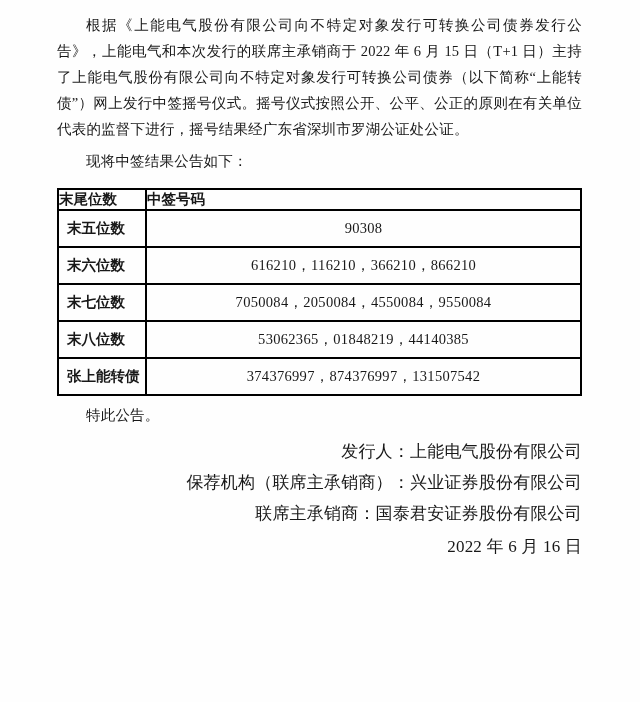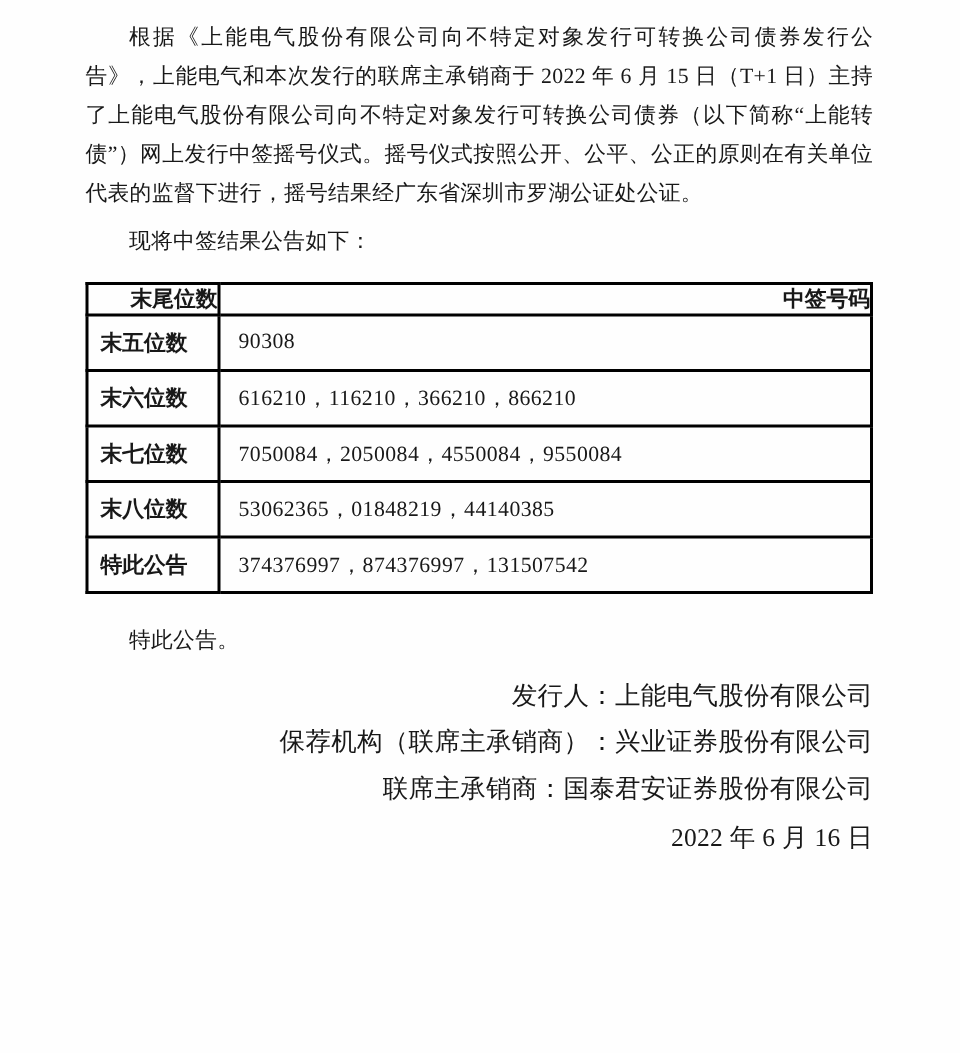--- a/index.html
+++ b/index.html
@@ -26,53 +26,52 @@
     text-align: justify;
     letter-spacing: 0.2px;
   }
   .para.lead {
     margin-top: 6px;
   }
   .para.note {
     margin-top: 20px;
   }
   .para.closing {
-    margin-top: 18px;
+    margin-top: 6px;
   }
   table.results {
     margin-top: 14px;
     width: 100%;
     border-collapse: collapse;
     table-layout: fixed;
   }
   table.results th,
   table.results td {
     border: 2px solid #000000;
     font-size: 14.5px;
     color: #181818;
   }
   table.results th {
     height: 20px;
     font-weight: bold;
-    text-align: right;
+    text-align: left;
     vertical-align: middle;
   }
   table.results col.c-label { width: 88px; }
   table.results td {
     height: 37px;
     vertical-align: middle;
   }
   table.results td.label {
     font-weight: bold;
     text-align: left;
     padding-left: 8px;
   }
   table.results td.numbers {
-    text-align: left;
-    padding-left: 12px;
+    text-align: center;
     letter-spacing: 0.3px;
   }
   .signatures {
     margin-top: 8px;
   }
   .sig {
     font-size: 17px;
     line-height: 31px;
     text-align: right;
     letter-spacing: 0.2px;
@@ -113,21 +112,21 @@
       </tr>
       <tr>
         <td class="label">末七位数</td>
         <td class="numbers">7050084，2050084，4550084，9550084</td>
       </tr>
       <tr>
         <td class="label">末八位数</td>
         <td class="numbers">53062365，01848219，44140385</td>
       </tr>
       <tr>
-        <td class="label">特此公告</td>
+        <td class="label">张上能转债</td>
         <td class="numbers">374376997，874376997，131507542</td>
       </tr>
     </tbody>
   </table>
 
 
   <p class="para closing">特此公告。</p>
 
   <div class="signatures">
     <p class="sig">发行人：上能电气股份有限公司</p>

